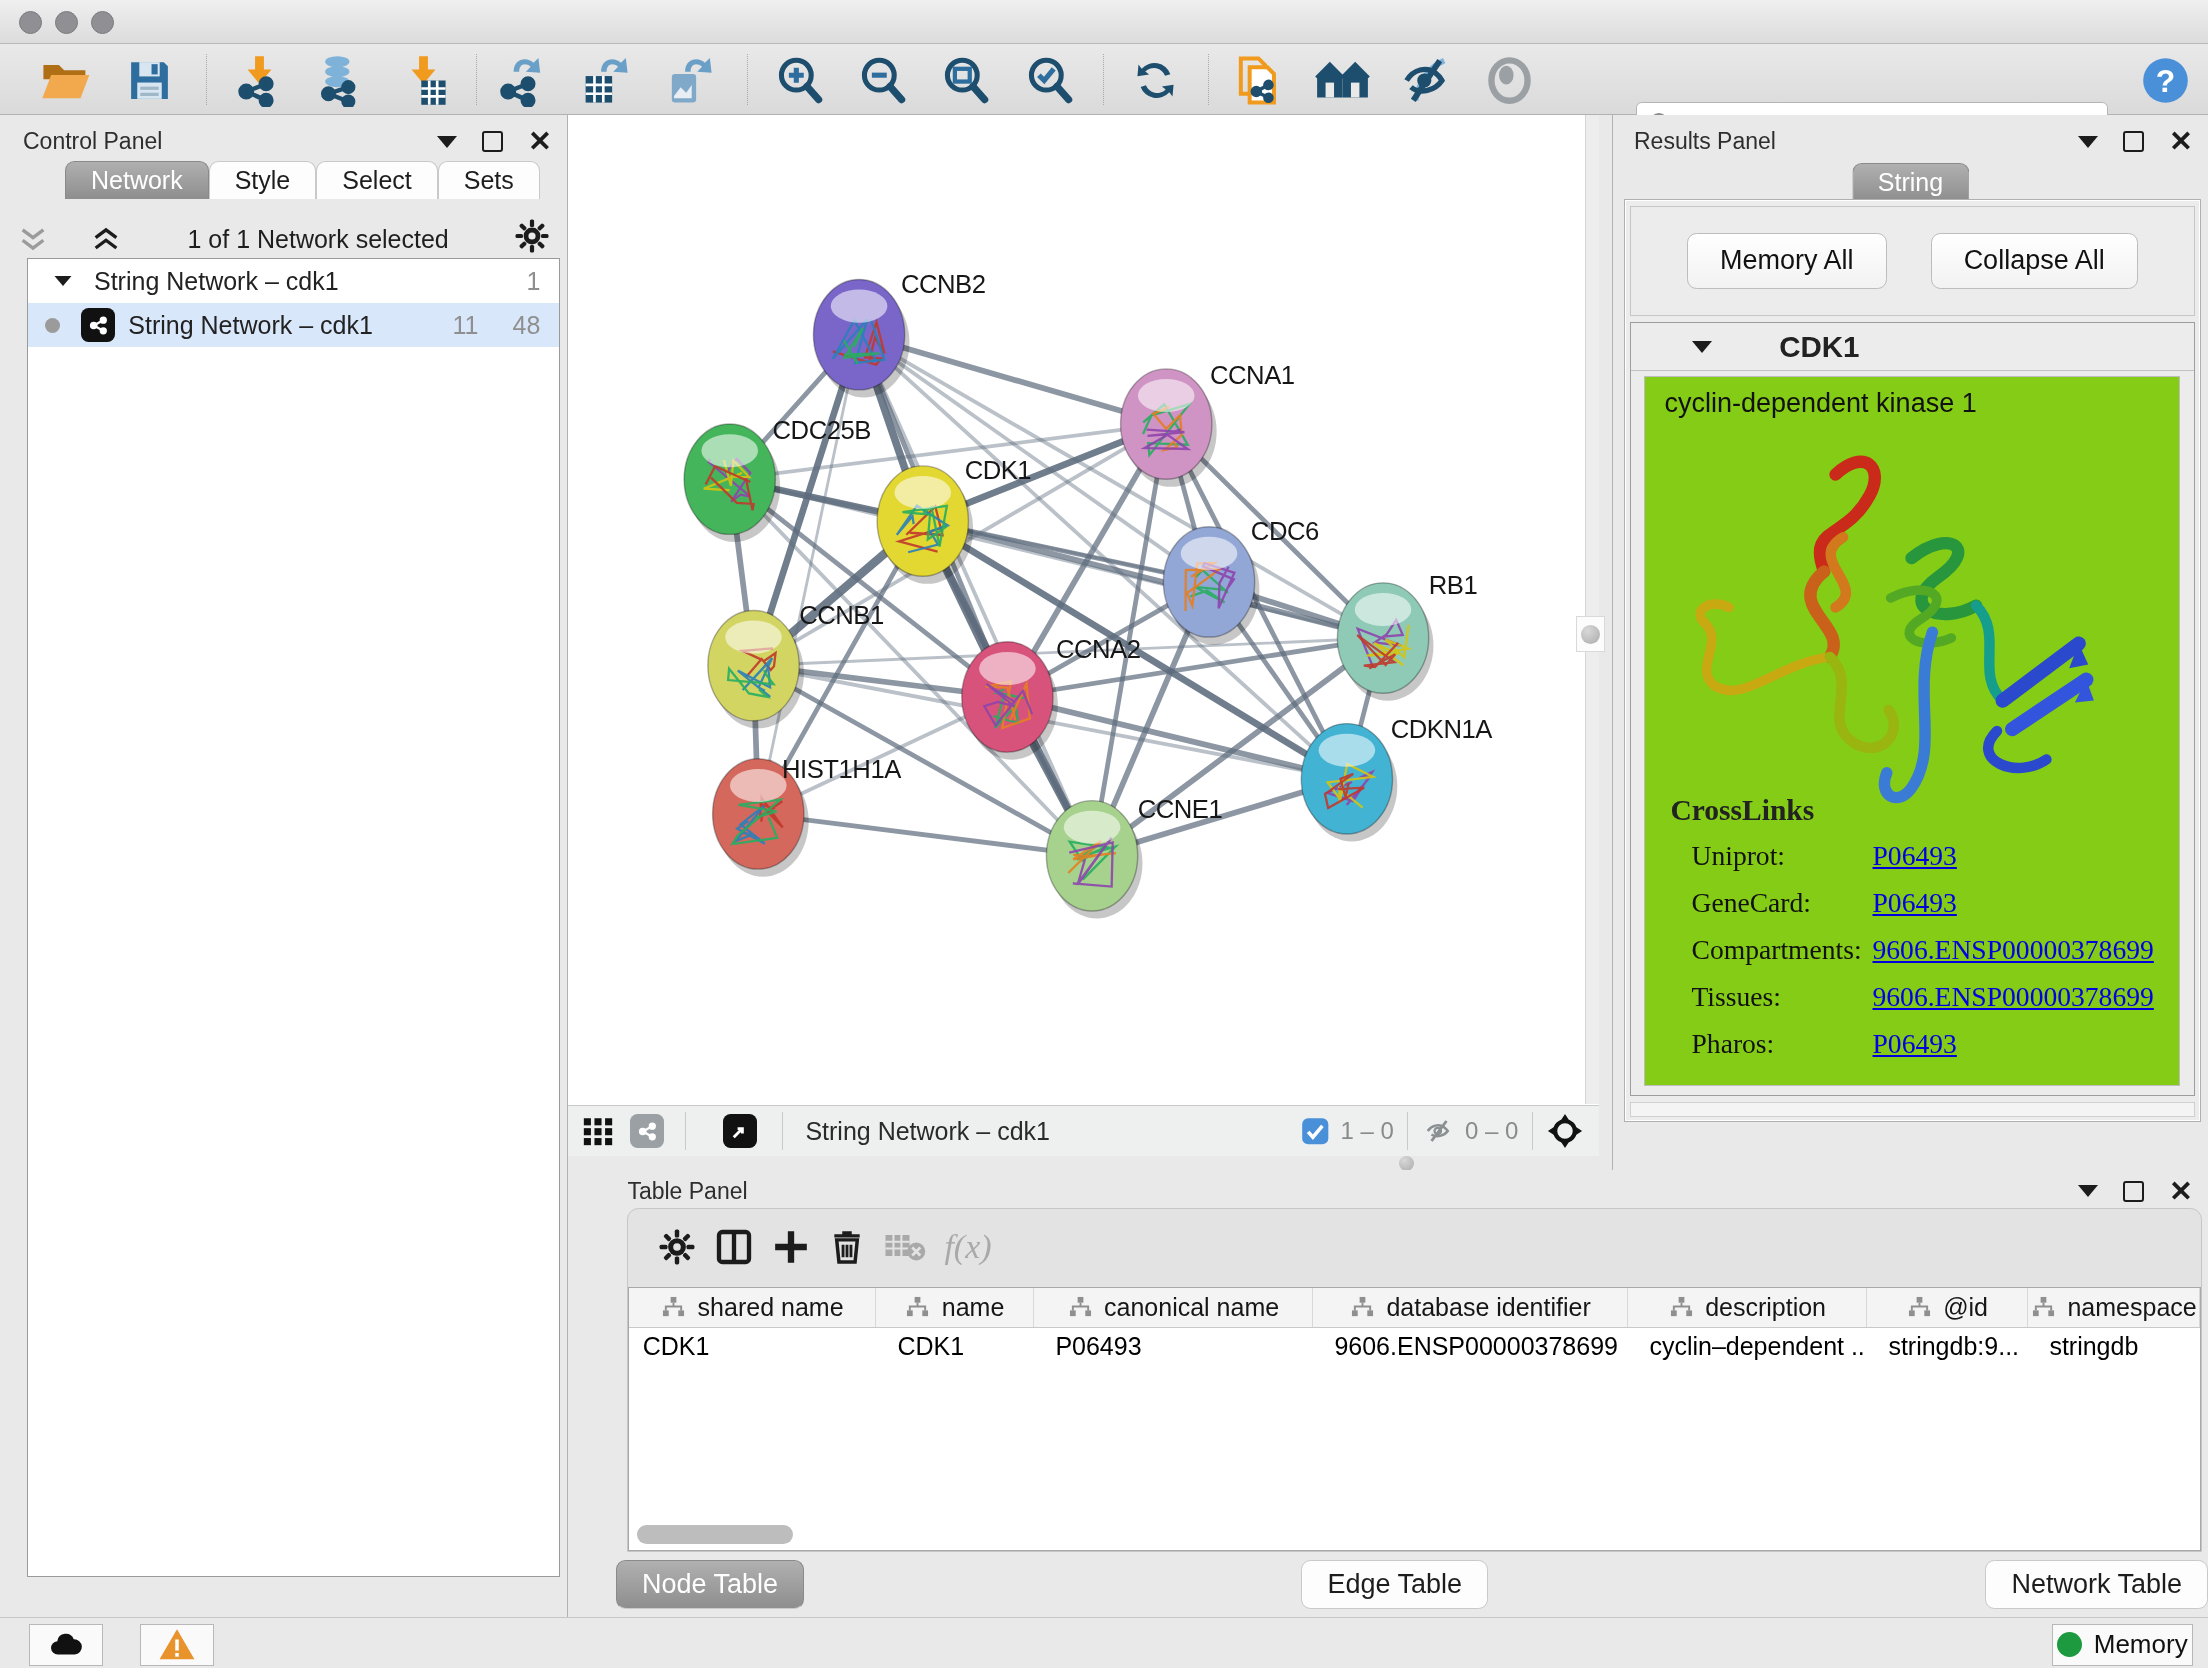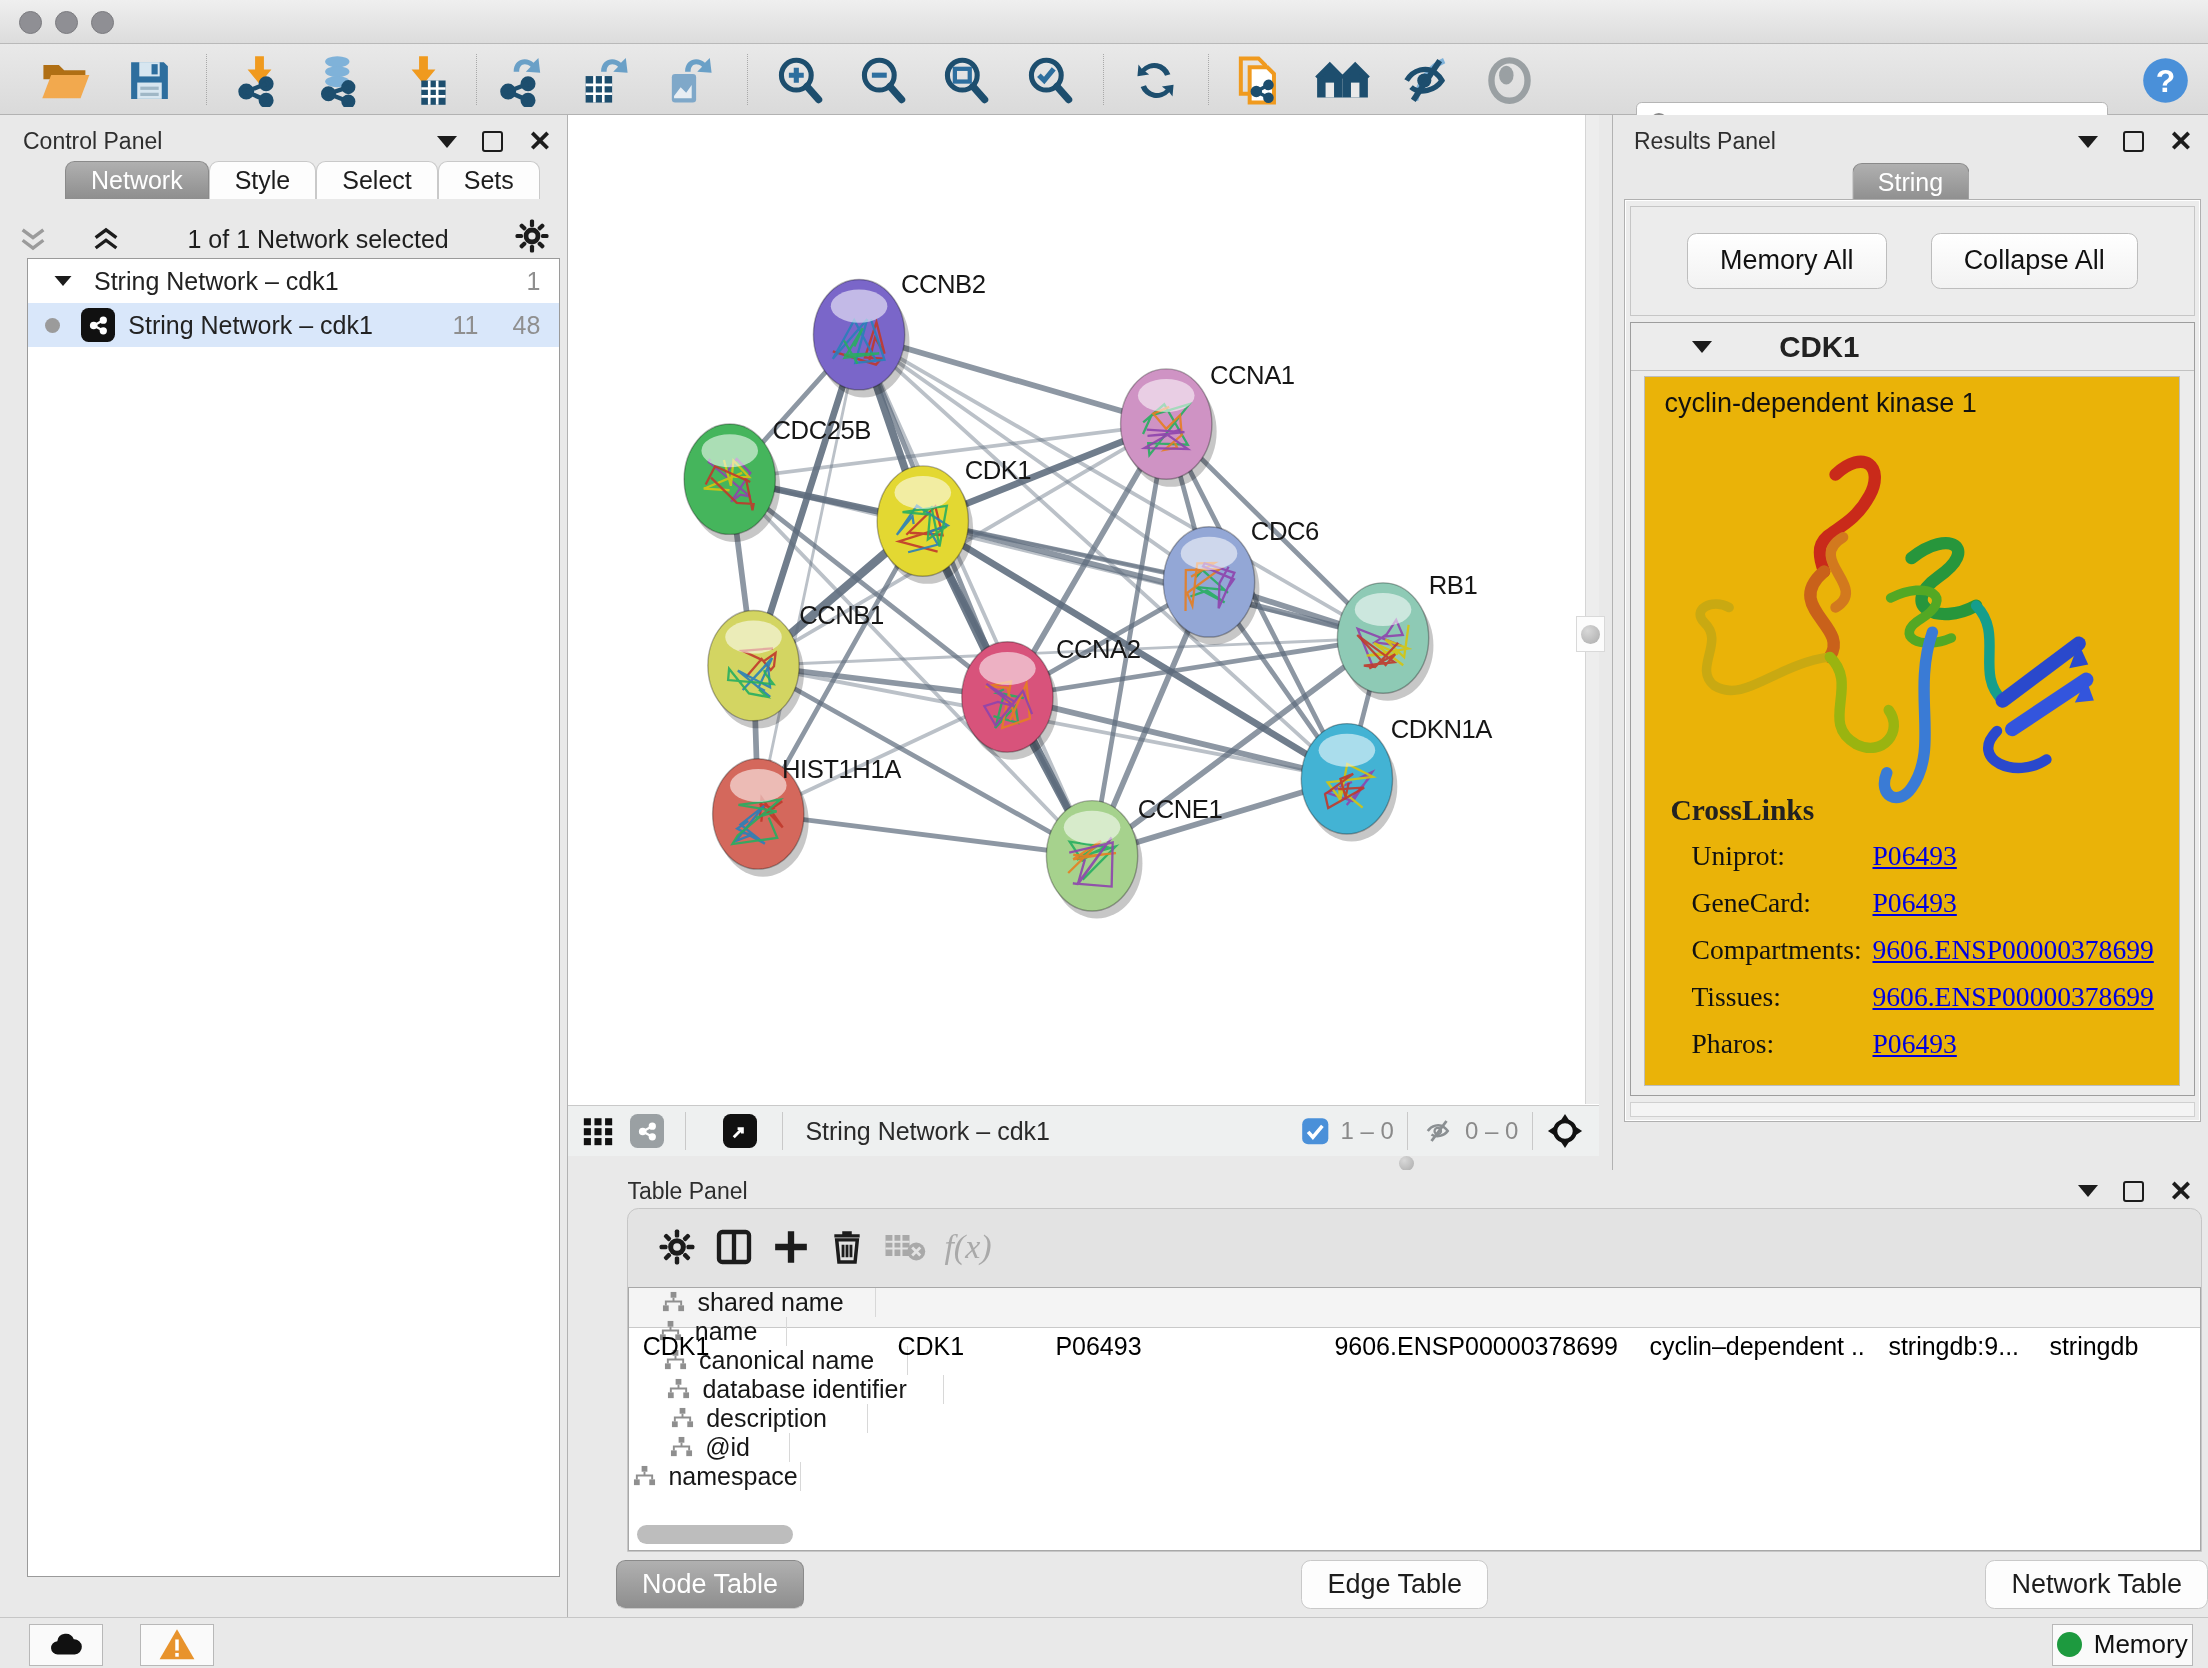--- a/index.html
+++ b/index.html
@@ -64,36 +64,36 @@
   #rp-titlerow { position:absolute; left:21px; right:15px; top:13.3px; display:flex; justify-content:space-between; align-items:center; }
   #rp-tab { position:absolute; left:50%; transform:translateX(-50%); top:48px; }
   #rp-box { position:absolute; left:10.5px; right:6.7px; top:84px; bottom:48px; background:#ececec; border:1px solid #b0b0b0; box-shadow:0 0 0 1px #fff inset; }
   #rp-btnbox { position:absolute; left:5.7px; right:5.7px; top:5.7px; height:110px; border:1px solid #c6c6c6; background:#ececec;
     display:flex; align-items:center; justify-content:center; gap:44px; }
   .rp-btn { background:linear-gradient(#ffffff,#f2f2f2); border:1px solid #bdbdbd; border-radius:9.5px;
     font-size:27px; padding:11.4px 32px; color:#111; }
   #rp-section { position:absolute; left:5.7px; right:5.7px; top:122px; bottom:25px; border:1px solid #9d9d9d; background:#ececec; }
   #rp-sec-head { height:48px; display:flex; align-items:center; border-bottom:1px solid #c2c2c2; }
   #rp-gene { font-size:29.5px; font-weight:bold; margin-left:67px; }
-  #rp-sec-body { position:absolute; left:13.3px; right:13.3px; top:53px; bottom:9.5px; border:1px solid #bdbdbd; background:#eab308; overflow:hidden; }
+  #rp-sec-body { position:absolute; left:13.3px; right:13.3px; top:53px; bottom:9.5px; border:1px solid #bdbdbd; background:#84cc16; overflow:hidden; }
   #rp-desc { font-size:27px; margin:11.4px 0 0 19px; color:#111; }
   #crosslinks { position:absolute; left:25px; top:417px; font-family:"Liberation Serif", serif; }
   #crosslinks .cl-title { font-size:29.5px; font-weight:bold; margin-bottom:13.3px; }
   .cl-row { display:flex; margin-bottom:15px; font-size:27.6px; }
   .cl-row .lbl { width:181px; margin-left:21px; color:#111; }
   .cl-row a { color:#0000e0; text-decoration:underline; }
   #rp-hscroll { position:absolute; left:5.7px; right:5.7px; bottom:3.8px; height:15px; background:#f4f4f4; border:1px solid #d0d0d0; }
 
   
   #table-panel { position:absolute; left:616px; top:1170px; width:1592px; height:447px; background:#e9e9e9; }
   #tp-titlerow { position:absolute; left:11.4px; right:15px; top:7.6px; display:flex; justify-content:space-between; align-items:center; }
   #tp-inner { position:absolute; left:11.4px; right:5.7px; top:38px; bottom:65px; background:#e3e3e3; border:1px solid #c6c6c6; border-radius:11.4px 11.4px 0 0; }
   #tp-toolbar { height:76px; display:flex; align-items:center; gap:18px; padding-left:30px; }
   #tp-table { position:absolute; left:0px; right:0px; top:78px; bottom:0; background:#fff; border:1px solid #a8a8a8; overflow:hidden; }
-  #tp-header { display:flex; height:40px; background:#f4f4f4; border-bottom:1.9px solid #c9c9c9;flex-direction:column; }
+  #tp-header { display:flex; height:40px; background:#f4f4f4; border-bottom:1.9px solid #c9c9c9; }
   .th { display:flex; align-items:center; justify-content:center; gap:11.4px; font-size:25px; color:#161616; border-right:1px solid #d8d8d8; overflow:hidden; white-space:nowrap; flex:none; }
   #tp-row { display:flex; height:40px; }
   .td { font-size:25px; padding-top:3.8px; color:#000; overflow:hidden; white-space:nowrap; flex:none; }
   #tp-hthumb { position:absolute; left:7.6px; bottom:5.7px; width:156px; height:19px; background:#bdbdbd; border-radius:9.5px; }
   #tp-tabs { position:absolute; left:0; bottom:7.6px; width:100%; display:flex; justify-content:space-between; }
   #tp-tabs .tab { height:49px; font-size:27px; border-radius:9.5px; border-bottom:1px solid #c9c9c9; }
   #tp-tabs .tab.sel { border-radius:9.5px; }
 
   
   #statusbar { position:absolute; left:0; top:1617px; width:2208px; height:51px; background:#e9e9e9; border-top:1px solid #c6c6c6; }

